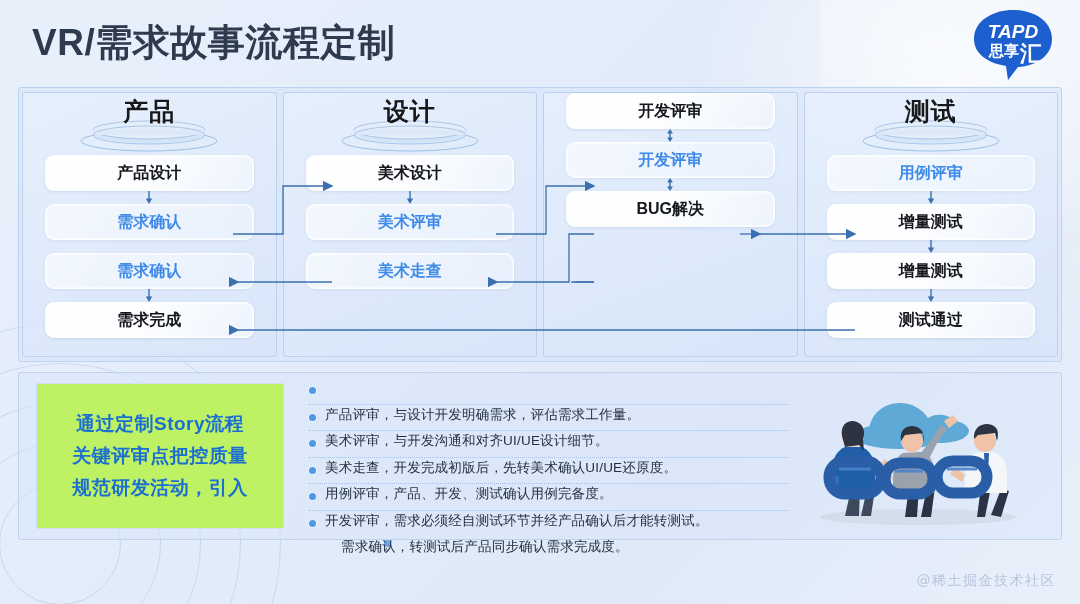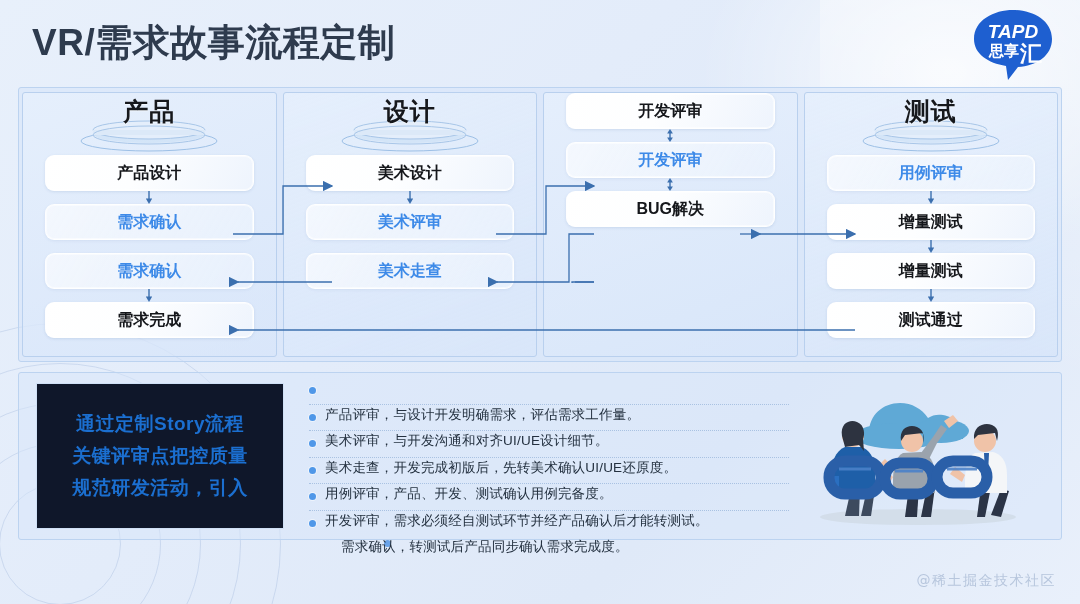--- a/index.html
+++ b/index.html
@@ -72,21 +72,21 @@
   .conn-layer{position:absolute;left:0;top:0;width:1080px;height:604px;pointer-events:none;}
 
   
   .bottom-panel{
     position:absolute;left:18px;top:372px;width:1044px;height:168px;
     background:rgba(216,230,250,.5);
     border:1px solid #bcd3f0;border-radius:3px;box-sizing:border-box;
   }
   .callout{
     position:absolute;left:17px;top:10px;width:248px;height:146px;
-    background:#0f172a;border:1px solid #cfe0f6;
+    background:#bef264;border:1px solid #cfe0f6;
     display:flex;flex-direction:column;align-items:center;justify-content:center;
     box-sizing:border-box;
   }
   .callout div{
     font-size:19px;font-weight:700;color:#1b6fd0;line-height:32px;letter-spacing:.5px;
     white-space:nowrap;
   }
   .bullets{
     position:absolute;left:290px;top:5px;width:480px;
   }

